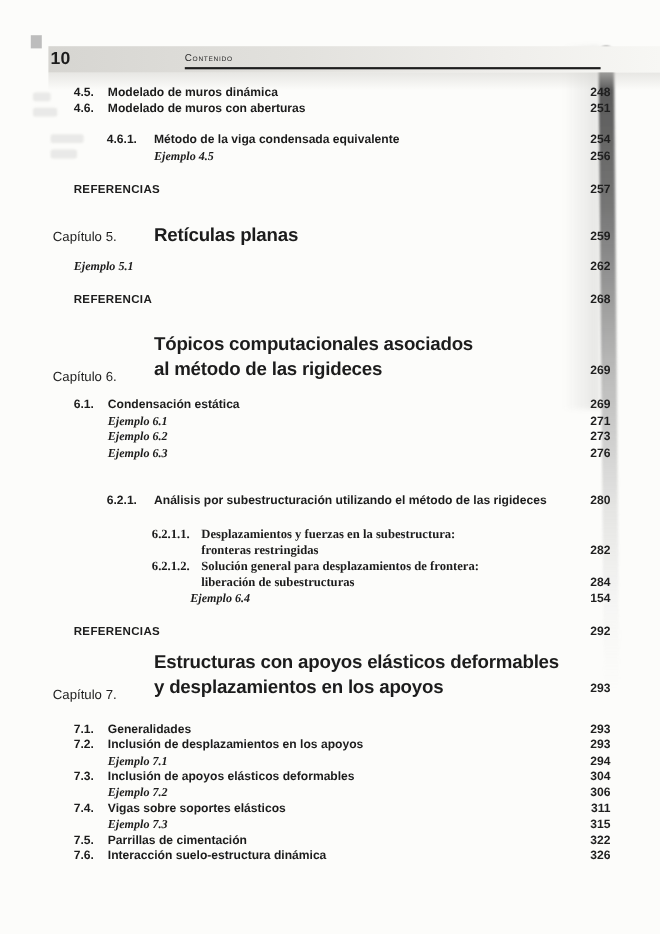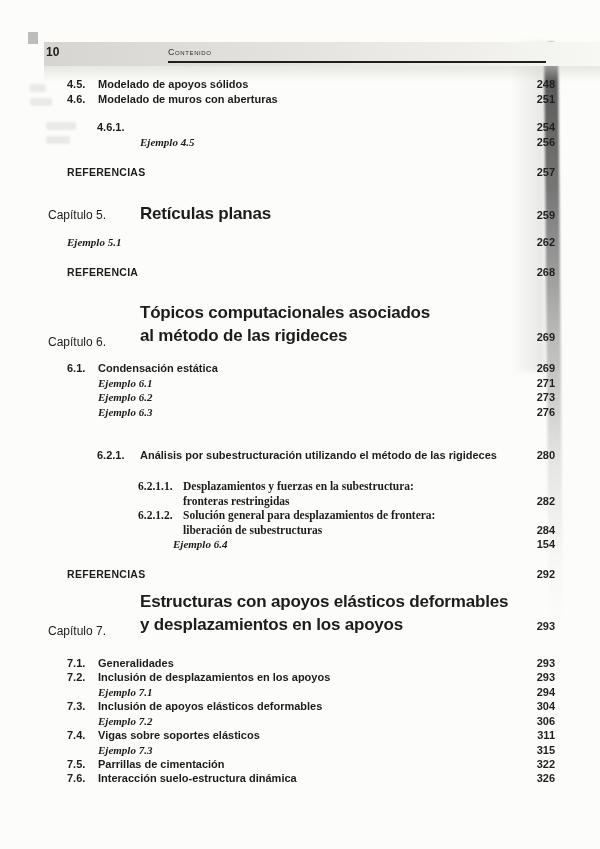--- a/index.html
+++ b/index.html
@@ -29,21 +29,21 @@
   }
   
   .header-band{
     position:absolute;left:44px;top:42px;right:0;height:24px;
     background:linear-gradient(to right,#d6d5d1 0%,#e2e1dd 40%,#efeeeb 75%,#f7f7f4 100%);
   }
   .header-band-fade{
     position:absolute;left:44px;top:66px;right:0;height:16px;
     background:linear-gradient(to bottom,rgba(214,213,209,.55),rgba(214,213,209,0));
   }
-  .folio{position:absolute;left:46px;top:45px;font-weight:bold;font-size:12px;}
+  .folio{position:absolute;left:46px;top:45px;font-weight:bold;font-size:16px;}
   .running-title{
     position:absolute;left:168px;top:47px;
     font-variant:small-caps;font-size:9px;letter-spacing:.6px;color:#2b2b2b;
   }
   .header-rule{position:absolute;left:168px;top:61px;width:378px;height:2px;background:#1e1e1e;}
   
   .row{position:absolute;left:0;right:0;height:16px;}
   .row span{position:absolute;top:0;white-space:nowrap;}
   .pg{right:45px;font:600 11px "Liberation Sans",sans-serif;color:#1f1f1f;}
   .lvl1 .num,.lvl1 .lbl,.lvl2 .num,.lvl2 .lbl{font:bold 11px "Liberation Sans",sans-serif;}
@@ -75,32 +75,33 @@
   <div class="spine-shadow"></div>
 
   <div class="header-band"></div>
   <div class="header-band-fade"></div>
   <div class="folio">10</div>
   <div class="running-title">Contenido</div>
   <div class="header-rule"></div>
 
   <div class="row lvl1" style="top:78px">
     <span class="num">4.5.</span>
-    <span class="lbl">Modelado de apoyos sólidos</span>
+    <span class="lbl">Modelado de muros dinámica</span>
     <span class="pg">248</span>
   </div>
 
   <div class="row lvl1" style="top:93px">
     <span class="num">4.6.</span>
     <span class="lbl">Modelado de muros con aberturas</span>
     <span class="pg">251</span>
   </div>
 
   <div class="row lvl2" style="top:121px">
     <span class="num">4.6.1.</span>
+    <span class="lbl">Método de la viga condensada equivalente</span>
     <span class="pg">254</span>
   </div>
 
   <div class="row ej ej2" style="top:136px">
     <span class="lbl">Ejemplo 4.5</span>
     <span class="pg">256</span>
   </div>
 
   <div class="row ref" style="top:166px">
     <span class="lbl">REFERENCIAS</span>

